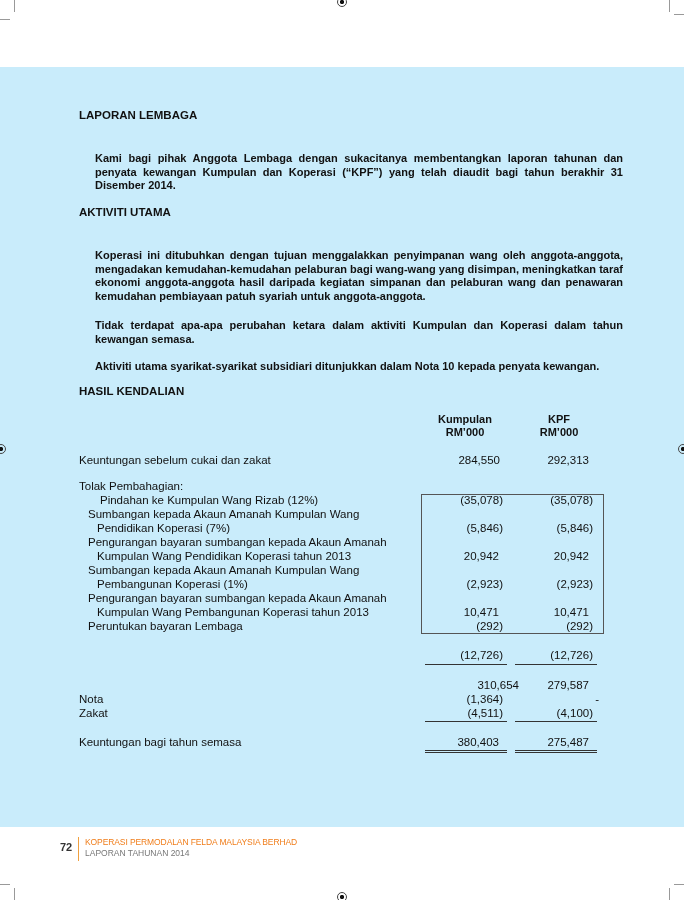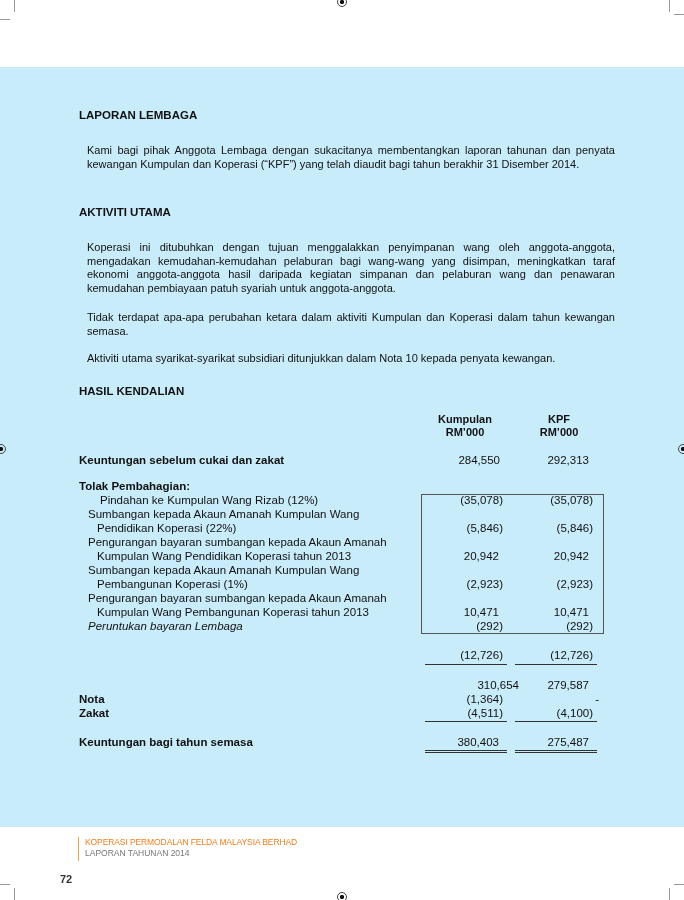--- a/index.html
+++ b/index.html
@@ -11,34 +11,34 @@
     }
     .crop { position: absolute; background: #999; }
     .reg { position: absolute; width: 10px; height: 10px; border-radius: 50%;
       border: 1px solid #444; box-sizing: border-box; background: radial-gradient(circle, #111 0 35%, transparent 40%); }
     .panel {
       position: absolute; left: 0; top: 67px; width: 684px; height: 760px;
       background: #c9ecfb;
     }
     .content { position: absolute; left: 79px; top: 0; width: 528px; font-size: 11px; line-height: 13.5px; }
     h2 { font-size: 11.5px; font-weight: bold; margin: 0; position: absolute; left: 0; }
-    p { margin: 8px; text-align: justify; position: absolute; left: 0; width: 528px; }
+    p { margin: 16px; text-align: justify; position: absolute; left: 0; width: 528px; font-weight: bold; }
     .colhead { position: absolute; font-weight: bold; text-align: center; width: 80px; font-size: 11px; line-height: 13px; }
     .lbl { position: absolute; left: 0; white-space: nowrap; font-size: 11.5px; }
-    .lbl.b { font-weight: bold; text-align: right; }
+    .lbl.b { font-weight: normal; text-align: right; }
     .lbl.i1 { left: 9px; }
     .lbl.i2 { left: 18px; }
     .num { position: absolute; width: 80px; text-align: right; font-size: 11.5px; white-space: nowrap; }
     .c1 { left: 346px; }
     .c2 { left: 440px; }
     .box { position: absolute; left: 342px; top: 427px; width: 183px; height: 140px; border: 1px solid #555; box-sizing: border-box; }
     .ul { position: absolute; height: 1px; background: #333; width: 82px; }
     .ul.dbl { height: 3px; background: transparent; border-top: 1px solid #333; border-bottom: 1px solid #333; box-sizing: border-box; }
     .footer { position: absolute; left: 0; top: 835px; width: 684px; height: 30px; }
-    .pgno { position: absolute; left: 60px; top: 6px; font-weight: bold; font-size: 11px; color: #333; margin-top: 32px; }
+    .pgno { position: absolute; left: 60px; top: 6px; font-weight: bold; font-size: 11px; color: #333; }
     .vsep { position: absolute; left: 78px; top: 2px; width: 1px; height: 24px; background: #f0a040; }
     .org { position: absolute; left: 85px; top: 2px; font-size: 8.5px; color: #f07d1a; letter-spacing: -0.1px; white-space: nowrap; }
     .rep { position: absolute; left: 85px; top: 13px; font-size: 8.5px; color: #777; white-space: nowrap; }
   </style>
 </head>
 <body>
 
 <div class="crop" style="left:14px;top:0;width:1px;height:12px;"></div>
 <div class="crop" style="left:0;top:19px;width:10px;height:1px;"></div>
 <div class="crop" style="left:669px;top:0;width:1px;height:12px;"></div>
@@ -72,40 +72,40 @@
 
     <div class="lbl b" style="top:413px;">Tolak Pembahagian:</div>
 
     <div class="box"></div>
 
     <div class="lbl i1" style="top:427px;padding-left:12px;">Pindahan ke Kumpulan Wang Rizab (12%)</div>
     <div class="num c1" style="top:427px;left:344px;">(35,078)</div>
     <div class="num c2" style="top:427px;left:434px;">(35,078)</div>
 
     <div class="lbl i1" style="top:441px;">Sumbangan kepada Akaun Amanah Kumpulan Wang</div>
-    <div class="lbl i2" style="top:455px;">Pendidikan Koperasi (22%)</div>
+    <div class="lbl i2" style="top:455px;">Pendidikan Koperasi (7%)</div>
     <div class="num c1" style="top:455px;left:344px;">(5,846)</div>
     <div class="num c2" style="top:455px;left:434px;">(5,846)</div>
 
     <div class="lbl i1" style="top:469px;">Pengurangan bayaran sumbangan kepada Akaun Amanah</div>
     <div class="lbl i2" style="top:483px;">Kumpulan Wang Pendidikan Koperasi tahun 2013</div>
     <div class="num c1" style="top:483px;left:340px;">20,942</div>
     <div class="num c2" style="top:483px;left:430px;">20,942</div>
 
     <div class="lbl i1" style="top:497px;">Sumbangan kepada Akaun Amanah Kumpulan Wang</div>
     <div class="lbl i2" style="top:511px;">Pembangunan Koperasi (1%)</div>
     <div class="num c1" style="top:511px;left:344px;">(2,923)</div>
     <div class="num c2" style="top:511px;left:434px;">(2,923)</div>
 
     <div class="lbl i1" style="top:525px;">Pengurangan bayaran sumbangan kepada Akaun Amanah</div>
     <div class="lbl i2" style="top:539px;">Kumpulan Wang Pembangunan Koperasi tahun 2013</div>
     <div class="num c1" style="top:539px;left:340px;">10,471</div>
     <div class="num c2" style="top:539px;left:430px;">10,471</div>
 
-    <div class="lbl i1" style="top:553px;font-style:italic;">Peruntukan bayaran Lembaga</div>
+    <div class="lbl i1" style="top:553px;">Peruntukan bayaran Lembaga</div>
     <div class="num c1" style="top:553px;left:344px;">(292)</div>
     <div class="num c2" style="top:553px;left:434px;">(292)</div>
 
     <div class="num c1" style="top:582px;left:344px;">(12,726)</div>
     <div class="num c2" style="top:582px;left:434px;">(12,726)</div>
     <div class="ul" style="top:597px;left:346px;"></div>
     <div class="ul" style="top:597px;left:436px;"></div>
 
     <div class="num c1" style="top:612px;left:360px;">310,654</div>
     <div class="num c2" style="top:612px;left:430px;">279,587</div>

